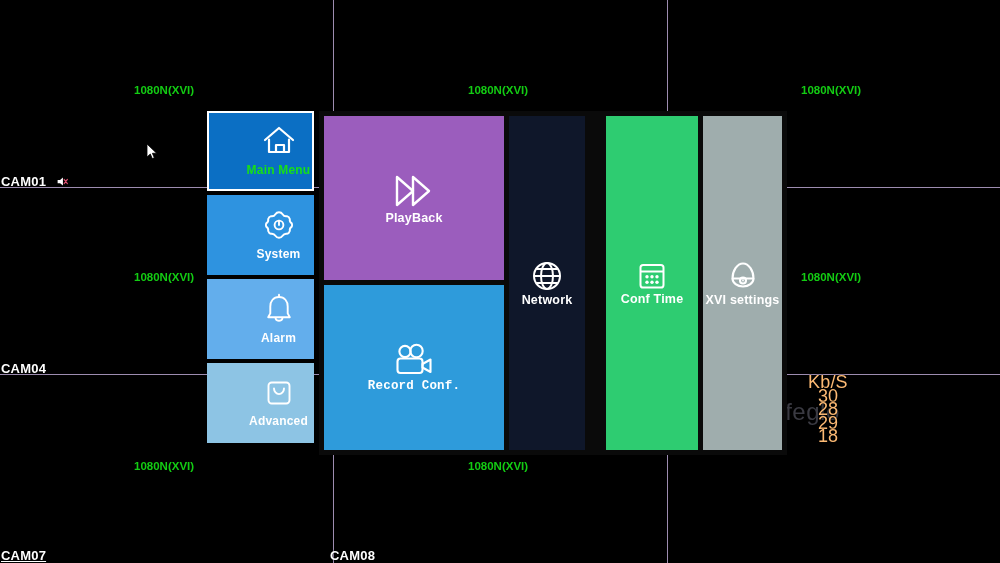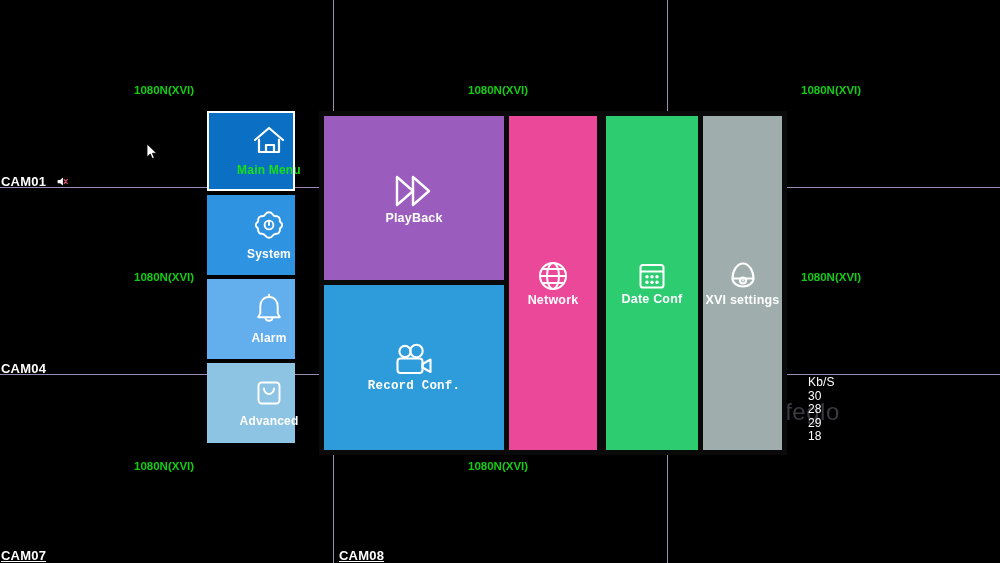--- a/index.html
+++ b/index.html
@@ -60,23 +60,23 @@
     user-select: none;
     pointer-events: none;
     font-family: "Liberation Sans", sans-serif;
   }
 
   
   .kbs-panel {
     position: absolute;
     left: 808px;
     top: 376px;
-    text-align: left;
-    color: #ffffff;
-    font-size: 12px;
+    text-align: center;
+    color: #fdba74;
+    font-size: 18px;
     line-height: 13.5px;
     text-shadow: 0 0 2px #000;
   }
   .kbs-panel .title { letter-spacing: 0.2px; }
 
   
   .cursor {
     position: absolute;
     left: 146px;
     top: 143px;
@@ -111,21 +111,21 @@
   .tile .tile-label {
     margin-top: 0;
     font-size: 12.5px;
     font-weight: 600;
     letter-spacing: 0.2px;
     white-space: nowrap;
     text-align: center;
   }
 
   
-  .tile.left { left: 0; width: 88px; height: 80px; padding-left: 36px; }
+  .tile.left { left: 0; width: 107px; height: 80px; padding-left: 36px; }
   .tile.left .tile-label { font-size: 12px; margin-top: 6px; }
 
   .tile.selected {
     outline: 2px solid #ffffff;
     outline-offset: -2px;
   }
   .tile.selected .tile-label { color: #17e017; }
 
   
   .panel-wrap {
@@ -168,21 +168,21 @@
           <path d="M10 5.5l4 5M14 5.5l-4 5" stroke="#e05070" stroke-width="1.4" fill="none" stroke-linecap="round"></path>
         </svg>
       </span>
     </div>
     <div class="cam-label" style="left:1px; top:361px;">
       <span>CAM04</span>
     </div>
     <div class="cam-label" style="left:1px; top:548px;text-decoration:underline;">
       <span>CAM07</span>
     </div>
-    <div class="cam-label" style="left:339px; top:548px;text-decoration:underline;">
+    <div class="cam-label" style="left:330px; top:548px;">
       <span>CAM08</span>
     </div>
   </div>
 
   <div class="watermark">usafeglo</div>
 
   <div class="kbs-panel">
     <div class="title">Kb/S</div>
     <div>30</div>
     <div>28</div>
@@ -252,21 +252,21 @@
           <svg width="44" height="36" viewBox="0 0 44 36" aria-hidden="true">
             <circle cx="13" cy="8.5" r="5.6" fill="none" stroke="#fff" stroke-width="2.1"></circle>
             <circle cx="24.5" cy="8" r="6.2" fill="none" stroke="#fff" stroke-width="2.1"></circle>
             <rect x="5.5" y="15.5" width="25" height="14.5" rx="3" ry="3" fill="none" stroke="#fff" stroke-width="2.1"></rect>
             <path d="M30.5 21 L38.5 16.5 V29 L30.5 24.5 Z" fill="none" stroke="#fff" stroke-width="2.1" stroke-linejoin="round"></path>
           </svg>
         </span>
         <span class="tile-label">Record Conf.</span>
       </div>
 
-      <div class="tile big" style="left:190px; top:5px; width:88px; height:334px; background:#ec4899;">
+      <div class="tile big" style="left:190px; top:5px; width:76px; height:334px; background:#0f172a;">
         <span class="tile-icon">
           <svg width="34" height="34" viewBox="0 0 34 34" aria-hidden="true">
             <circle cx="17" cy="17" r="13" fill="none" stroke="#fff" stroke-width="2"></circle>
             <ellipse cx="17" cy="17" rx="6" ry="13" fill="none" stroke="#fff" stroke-width="2"></ellipse>
             <path d="M4 17 H30" fill="none" stroke="#fff" stroke-width="2"></path>
             <path d="M6.2 10 H27.8" fill="none" stroke="#fff" stroke-width="2"></path>
             <path d="M6.2 24 H27.8" fill="none" stroke="#fff" stroke-width="2"></path>
           </svg>
         </span>
         <span class="tile-label">Network</span>
@@ -278,21 +278,21 @@
             <rect x="4.5" y="5" width="23" height="22.5" rx="2.6" ry="2.6" fill="none" stroke="#fff" stroke-width="2"></rect>
             <path d="M4.5 11.5 H27.5" fill="none" stroke="#fff" stroke-width="2"></path>
             <circle cx="11" cy="16.8" r="1.7" fill="#fff"></circle>
             <circle cx="16" cy="16.8" r="1.7" fill="#fff"></circle>
             <circle cx="21" cy="16.8" r="1.7" fill="#fff"></circle>
             <circle cx="11" cy="22.3" r="1.7" fill="#fff"></circle>
             <circle cx="16" cy="22.3" r="1.7" fill="#fff"></circle>
             <circle cx="21" cy="22.3" r="1.7" fill="#fff"></circle>
           </svg>
         </span>
-        <span class="tile-label">Date Conf</span>
+        <span class="tile-label">Conf Time</span>
       </div>
 
       <div class="tile big" style="left:384px; top:5px; width:79px; height:334px; background:#9fadad;">
         <span class="tile-icon">
           <svg width="34" height="34" viewBox="0 0 34 34" aria-hidden="true">
             <path d="M17 4.5 C11 4.5 6.5 12 6.5 19.5 H27.5 C27.5 12 23 4.5 17 4.5 Z" fill="none" stroke="#fff" stroke-width="2.1" stroke-linejoin="round"></path>
             <path d="M6.5 19.5 a10.5 8 0 0 0 21 0" fill="none" stroke="#fff" stroke-width="2.1"></path>
             <circle cx="17" cy="21.5" r="3" fill="none" stroke="#fff" stroke-width="2.1"></circle>
             <circle cx="17" cy="21.5" r="0.9" fill="#fff"></circle>
           </svg>

